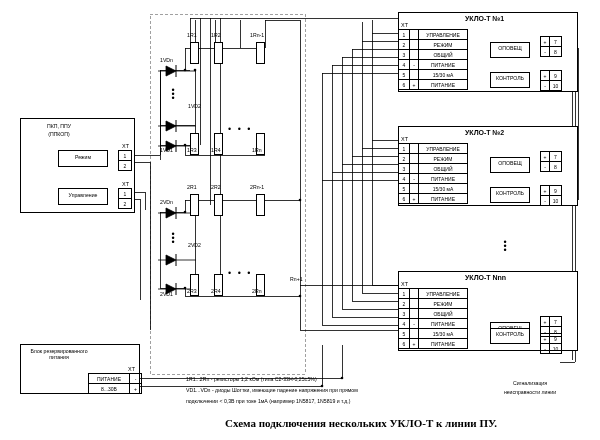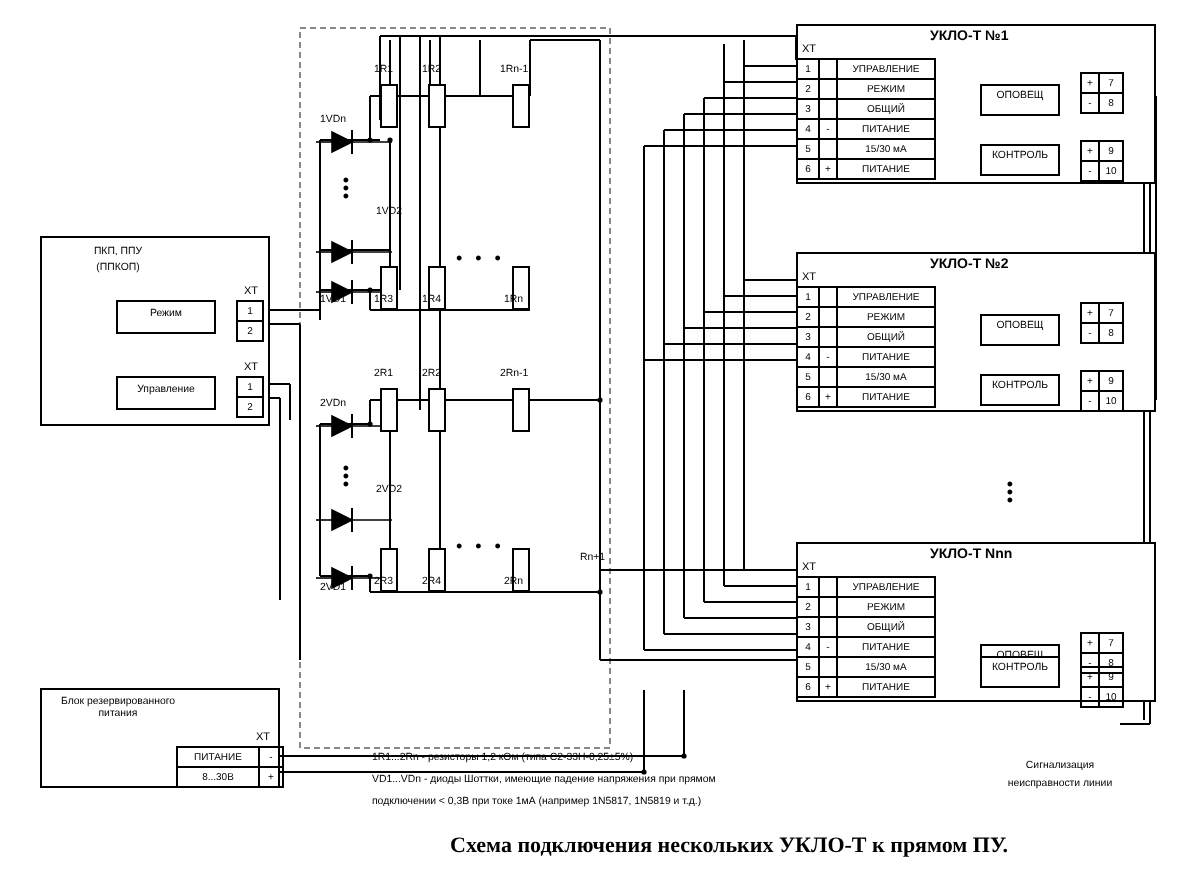--- a/index.html
+++ b/index.html
@@ -484,15 +484,15 @@
   </tbody>
     </table>
 
   <div class="note" style="left:186px;top:376px;">1R1...2Rn   - резисторы 1,2 кОм (типа С2-33Н-0,25±5%)</div>
   <div class="note" style="left:186px;top:387px;">VD1...VDn - диоды Шоттки, имеющие падение напряжения при прямом</div>
   <div class="note" style="left:186px;top:398px;">подключении &lt; 0,3В при токе 1мА (например 1N5817, 1N5819 и т.д.)</div>
 
   <div class="lblc" style="left:470px;top:381px;width:120px;">Сигнализация</div>
   <div class="lblc" style="left:470px;top:390px;width:120px;">неисправности линии</div>
 
-  <div class="title" style="left:225px;top:417px;">Схема подключения нескольких УКЛО-Т к прямом ПУ.</div>
+  <div class="title" style="left:225px;top:417px;">Схема подключения нескольких УКЛО-Т к линии ПУ.</div>
 
 </div>
 
 </body></html>

